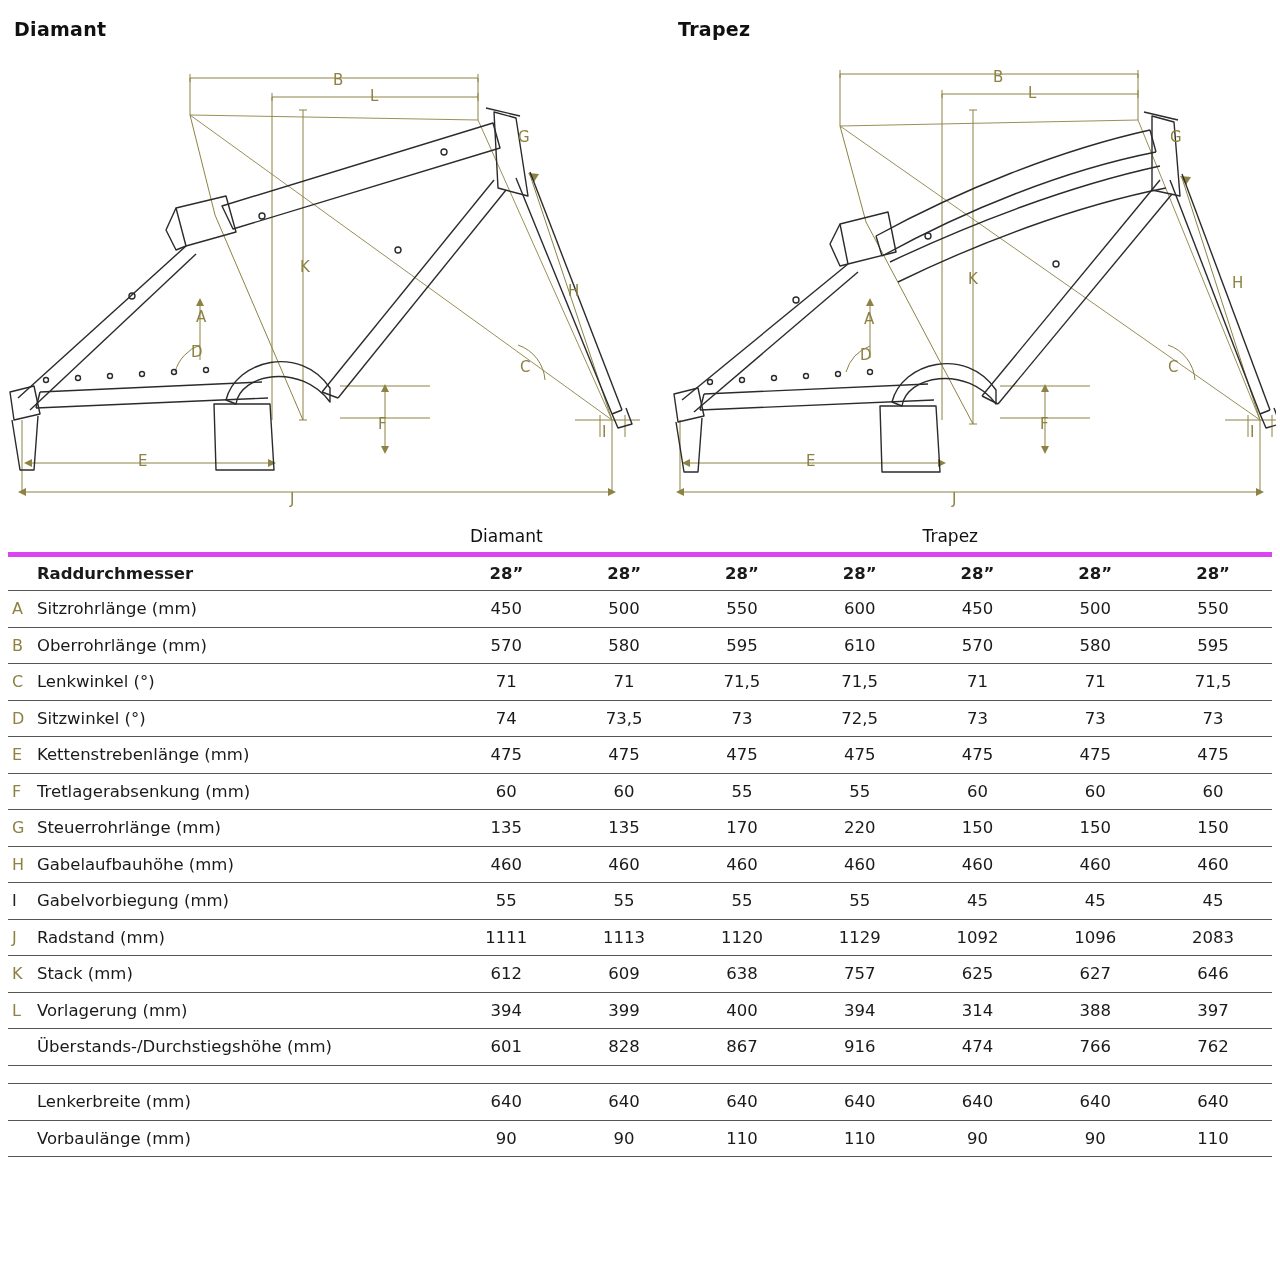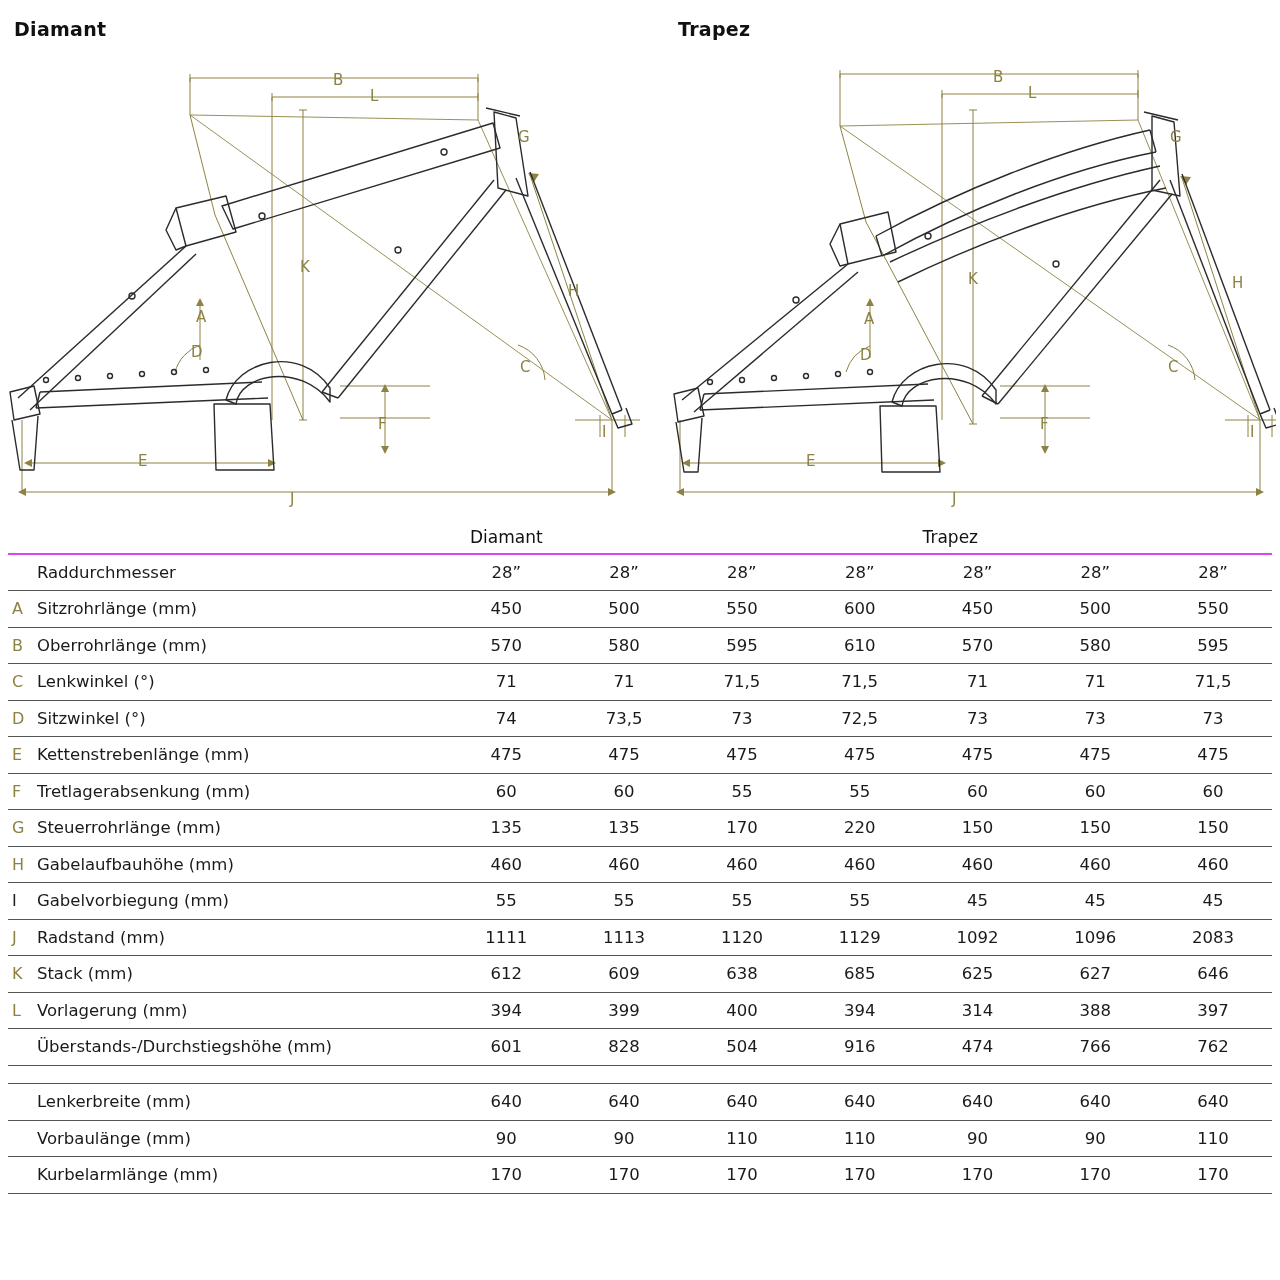--- a/index.html
+++ b/index.html
@@ -57,21 +57,21 @@
     text-align: center;
     border: none;
     color: #111;
   }
   .row td {
     height: 36.5px;
     border-top: 1px solid #555;
     text-align: center;
     white-space: nowrap;
   }
-  .row.first td { border-top: 2px solid #d946ef; }
+  .row.first td { border-top: 5px solid #d946ef; font-weight: bold; }
   .row td.key {
     width: 22px;
     text-align: left;
     padding-left: 4px;
     font-size: 16px;
   }
   .row td.name {
     text-align: left;
     padding-left: 4px;
     width: 366px;
@@ -461,21 +461,21 @@
           <td class="val">1096</td>
           <td class="val">2083</td>
         </tr>
 
         <tr class="row">
           <td class="key key-olive">K</td>
           <td class="name">Stack (mm)</td>
           <td class="val">612</td>
           <td class="val">609</td>
           <td class="val">638</td>
-          <td class="val">685</td>
+          <td class="val">757</td>
           <td class="val">625</td>
           <td class="val">627</td>
           <td class="val">646</td>
         </tr>
 
         <tr class="row">
           <td class="key key-olive">L</td>
           <td class="name">Vorlagerung (mm)</td>
           <td class="val">394</td>
           <td class="val">399</td>
@@ -484,21 +484,21 @@
           <td class="val">314</td>
           <td class="val">388</td>
           <td class="val">397</td>
         </tr>
 
         <tr class="row">
           <td class="key"></td>
           <td class="name">Überstands-/Durchstiegshöhe (mm)</td>
           <td class="val">601</td>
           <td class="val">828</td>
-          <td class="val">504</td>
+          <td class="val">867</td>
           <td class="val">916</td>
           <td class="val">474</td>
           <td class="val">766</td>
           <td class="val">762</td>
         </tr>
 
         <tr class="lastline">
           <td colspan="9"></td>
         </tr>
         <tr class="spacer">
@@ -522,31 +522,20 @@
           <td class="name">Vorbaulänge (mm)</td>
           <td class="val">90</td>
           <td class="val">90</td>
           <td class="val">110</td>
           <td class="val">110</td>
           <td class="val">90</td>
           <td class="val">90</td>
           <td class="val">110</td>
         </tr>
 
-        <tr class="row">
-          <td class="key"></td>
-          <td class="name">Kurbelarmlänge (mm)</td>
-          <td class="val">170</td>
-          <td class="val">170</td>
-          <td class="val">170</td>
-          <td class="val">170</td>
-          <td class="val">170</td>
-          <td class="val">170</td>
-          <td class="val">170</td>
-        </tr>
 
         <tr class="lastline">
           <td colspan="9"></td>
         </tr>
       </tbody>
     </table>
   </div>
 </div>
 
 </body></html>

